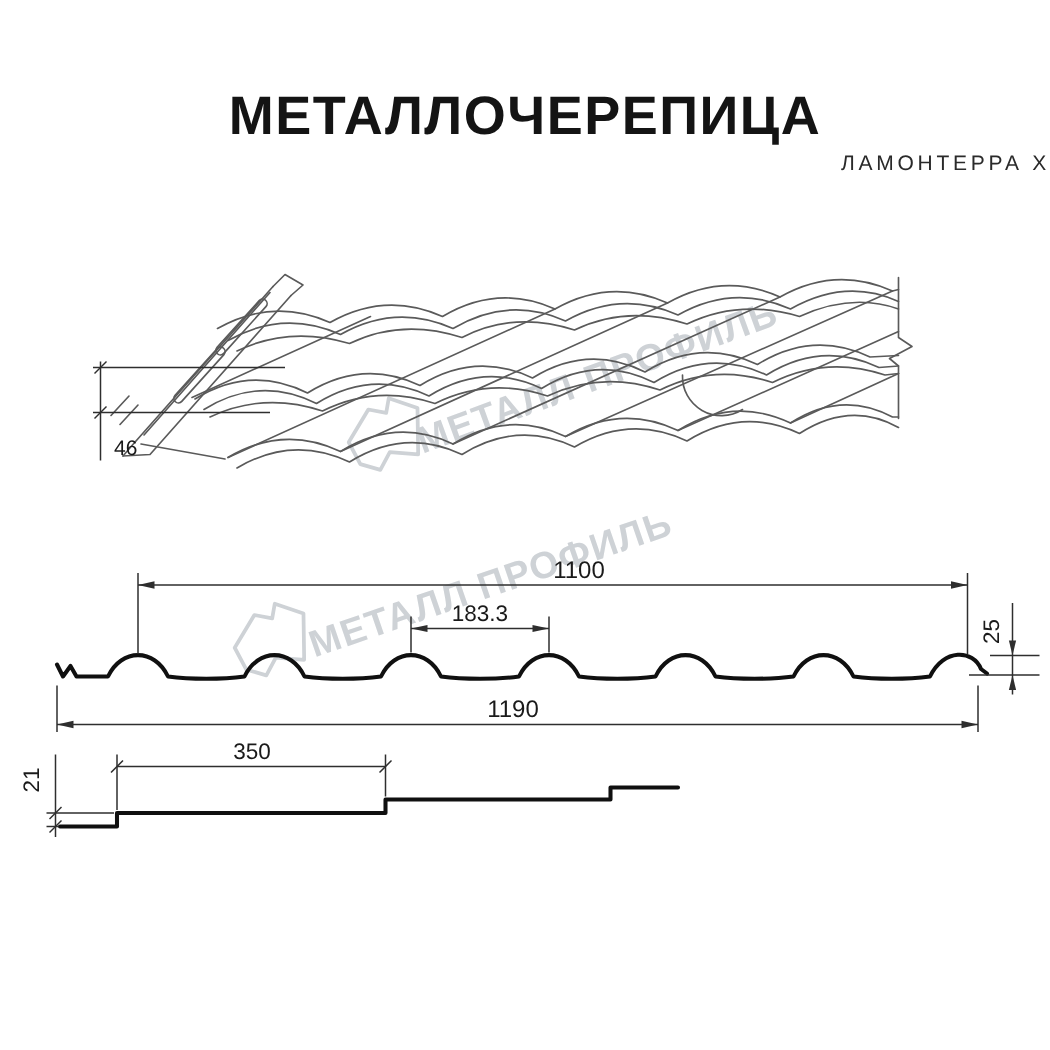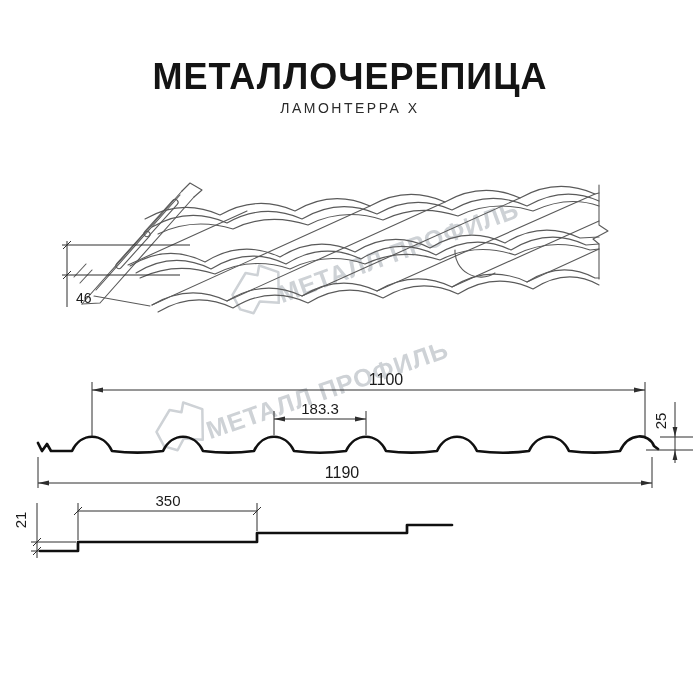--- a/index.html
+++ b/index.html
@@ -5,21 +5,21 @@
   html,body{margin:0;padding:0;background:#ffffff;}
   .canvas{
     position:relative;width:700px;height:700px;background:#ffffff;overflow:hidden;
     font-family:"Liberation Sans",sans-serif;
   }
   .title{
     position:absolute;left:0;top:58px;width:700px;text-align:center;
     font-size:36px;font-weight:bold;letter-spacing:1px;color:#141414;line-height:38px;
   }
   .subtitle{
-    position:absolute;left:0;top:100px;width:700px;text-align:center;
+    position:absolute;left:0;top:100px;width:700px;text-align:right;
     font-size:14px;font-weight:normal;letter-spacing:2.5px;color:#2a2a2a;line-height:16px;
   }
   .wm-text{
     position:absolute;white-space:nowrap;font-weight:bold;font-size:25px;letter-spacing:1px;
     color:#ced2d6;transform-origin:left bottom;z-index:1;
   }
   .wm-text-1{left:284px;top:280px;transform:rotate(-20deg);}
   .wm-text-2{left:212px;top:416px;transform:rotate(-19deg);}
   .wm-logo{position:absolute;z-index:1;}
   .wm-logo-1{left:224px;top:263px;transform:rotate(-14deg);}

